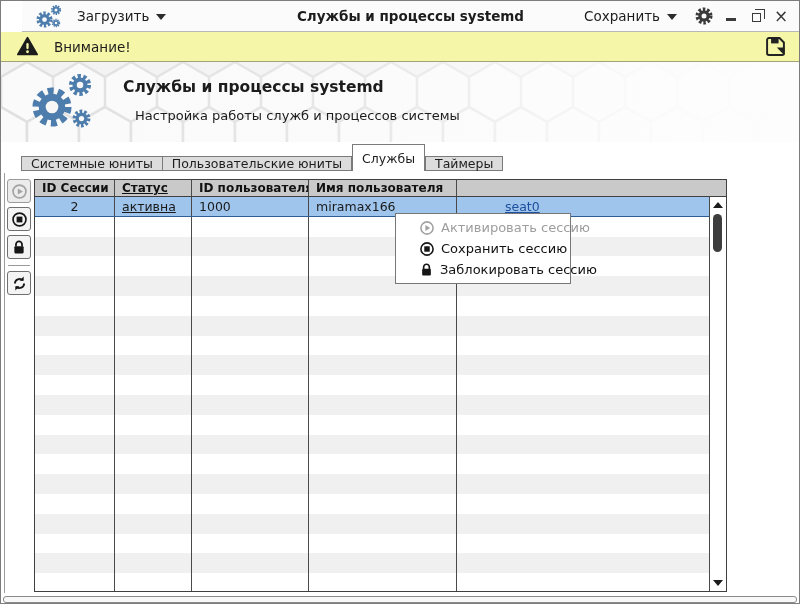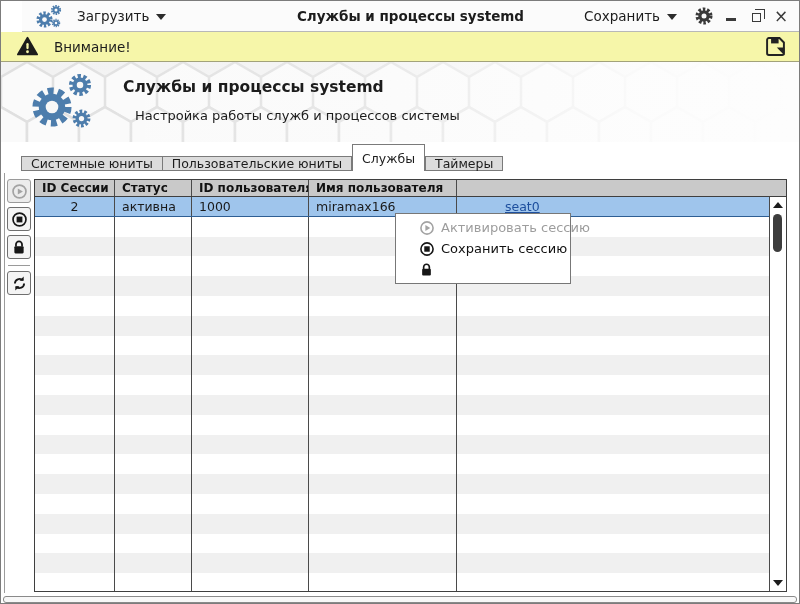--- a/index.html
+++ b/index.html
@@ -47,30 +47,30 @@
   
   .content { position:relative; height:434px; background:#fff; }
   .toolbar-handle { position:absolute; left:3px; top:2px; bottom:12px; width:1px; background:#9c9c9c; }
 
   .side-toolbar { position:absolute; left:6px; top:8px; width:24px; display:flex; flex-direction:column; align-items:center; }
   .tbtn { width:24px; height:24px; margin-bottom:4px; background:#f4f4f4; border:1px solid #6f6f6f; border-radius:3px; display:flex; align-items:center; justify-content:center; padding:0; cursor:default; }
   .tbtn.disabled { background:#ececec; border-color:#9a9a9a; }
   .tsep { width:22px; height:1px; background:#9a9a9a; margin:2px 0 5px 0; }
 
   
-  .table { position:absolute; left:33px; top:8px; width:753px; height:413px; border:1px solid #3f3f3f; background:#fff; overflow:hidden; }
+  .table { position:absolute; left:33px; top:8px; width:693px; height:413px; border:1px solid #3f3f3f; background:#fff; overflow:hidden; }
   .thead { display:flex; height:17px; background:var(--header-bg,#c9c9c9); border-bottom:1px solid #3f3f3f; font-weight:bold; font-size:12px; color:#111; }
   .thead .hcell { padding:1px 0 0 7px; border-right:1px solid #4a4a4a; overflow:hidden; white-space:nowrap; }
   .thead .hcell.h4 { border-right:none; flex:1;margin-top:40px; }
   .tbody { position:relative; width:736px; }
   .trow { display:flex; height:19.8px; background:#fff; font-size:12.5px; color:#1a1a1a; }
   .trow.alt { background:var(--row-alt,#f0f0f0); }
   .trow.selected { background:var(--selection,#9fc5ec); border-bottom:1px solid #2e5e93; }
   .tcell { border-right:1px solid #4a4a4a; padding:2px 0 0 7px; overflow:hidden; white-space:nowrap; }
-  .c0 { width:80px; } .c1 { width:77px; } .c2 { width:117px; } .c3 { width:148px; } .c4 { flex:1; border-right:none; }
+  .c0 { width:80px; } .c1 { width:77px;text-decoration:underline; } .c2 { width:117px; } .c3 { width:148px; } .c4 { flex:1; border-right:none; }
   .tcell.center { text-align:center; padding-left:0; }
   .seat-link { color:var(--link,#1d4f9e); text-decoration:underline; cursor:pointer;margin-left:41px; }
 
   
   .vscroll { position:absolute; right:0; top:17px; bottom:0; width:17px; background:#fff; border-left:1px solid #4a4a4a; }
   .varrow { position:absolute; left:0; width:16px; height:14px; display:flex; align-items:center; justify-content:center; }
   .varrow.up { top:1px; } .varrow.down { bottom:1px; }
   .tri-up { width:0; height:0; border-left:5px solid transparent; border-right:5px solid transparent; border-bottom:6px solid #1c1c1c; }
   .tri-down { width:0; height:0; border-left:5px solid transparent; border-right:5px solid transparent; border-top:6px solid #1c1c1c; }
   .vthumb { position:absolute; left:3px; top:17px; width:9px; height:38px; background:#3d3d3d; border-radius:4.5px; }
@@ -412,16 +412,17 @@
         </span>
         <span>Сохранить сессию</span>
       </div>
       <div class="citem">
         <span class="cicon">
           <svg viewBox="0 0 20 20" width="15" height="15">
             <path d="M6.2 9.5 V6.8 a3.8 3.8 0 0 1 7.6 0 V9.5" fill="none" stroke="#161616" stroke-width="2.2"></path>
             <rect x="4.2" y="9" width="11.6" height="9" rx="1.4" fill="#161616"></rect>
           </svg>
         </span>
+        <span>Заблокировать сессию</span>
       </div>
     </div>
   </div>
 </div>
 
 </body></html>

